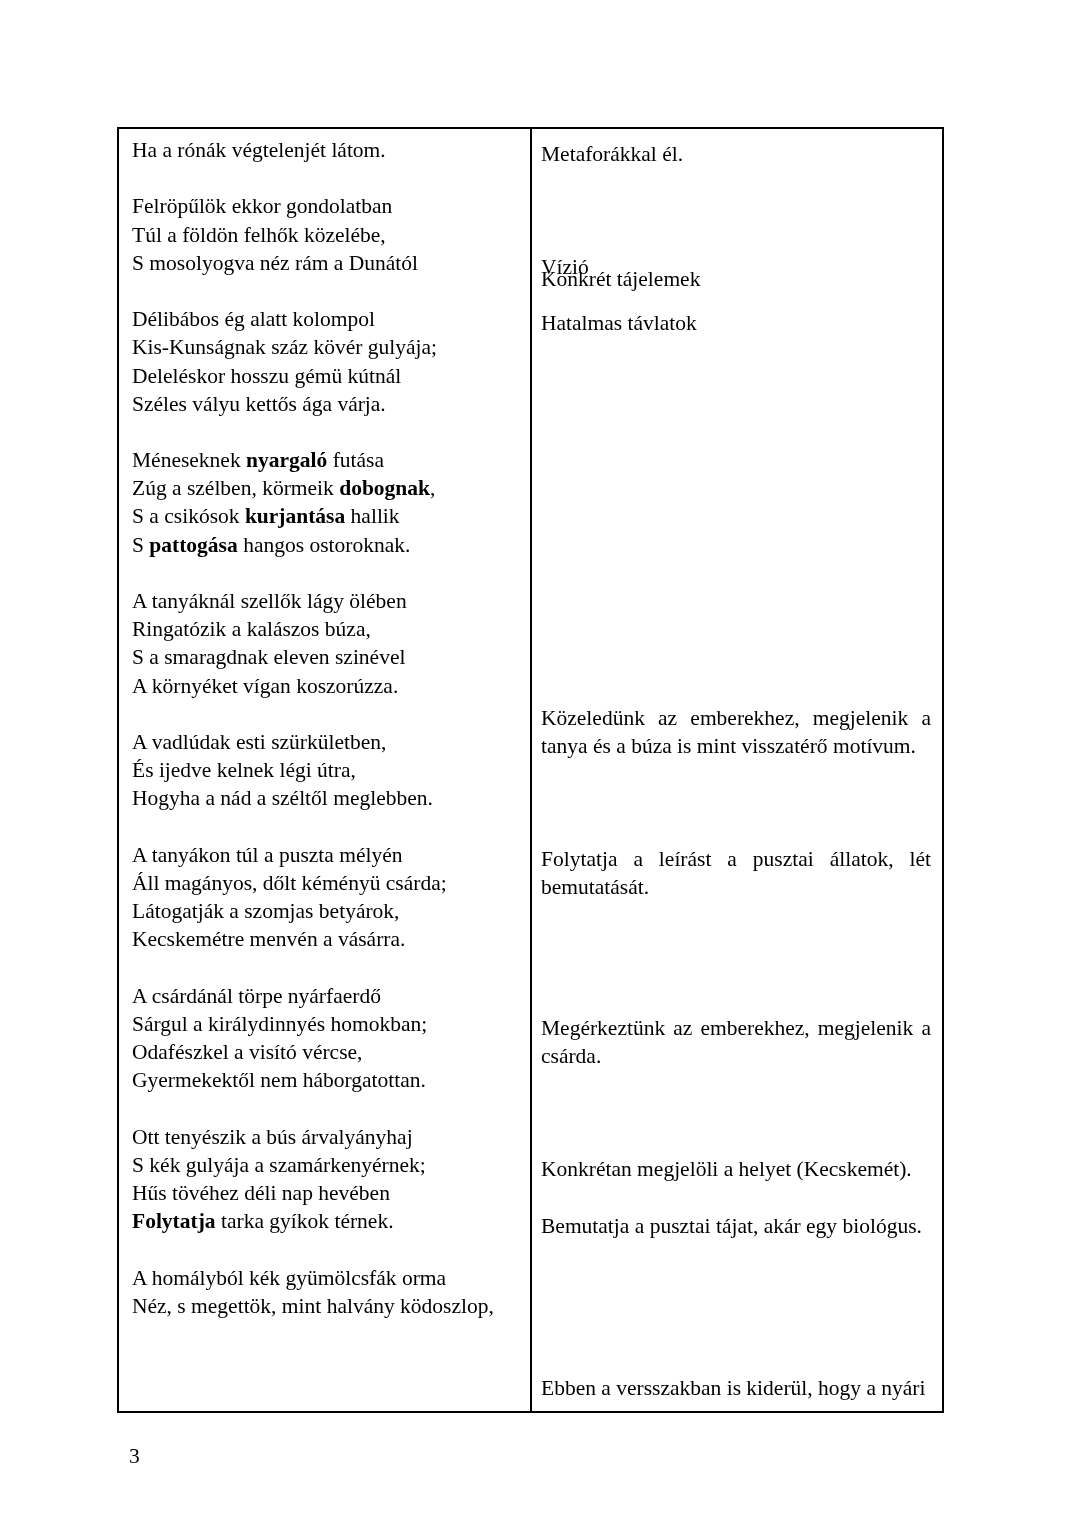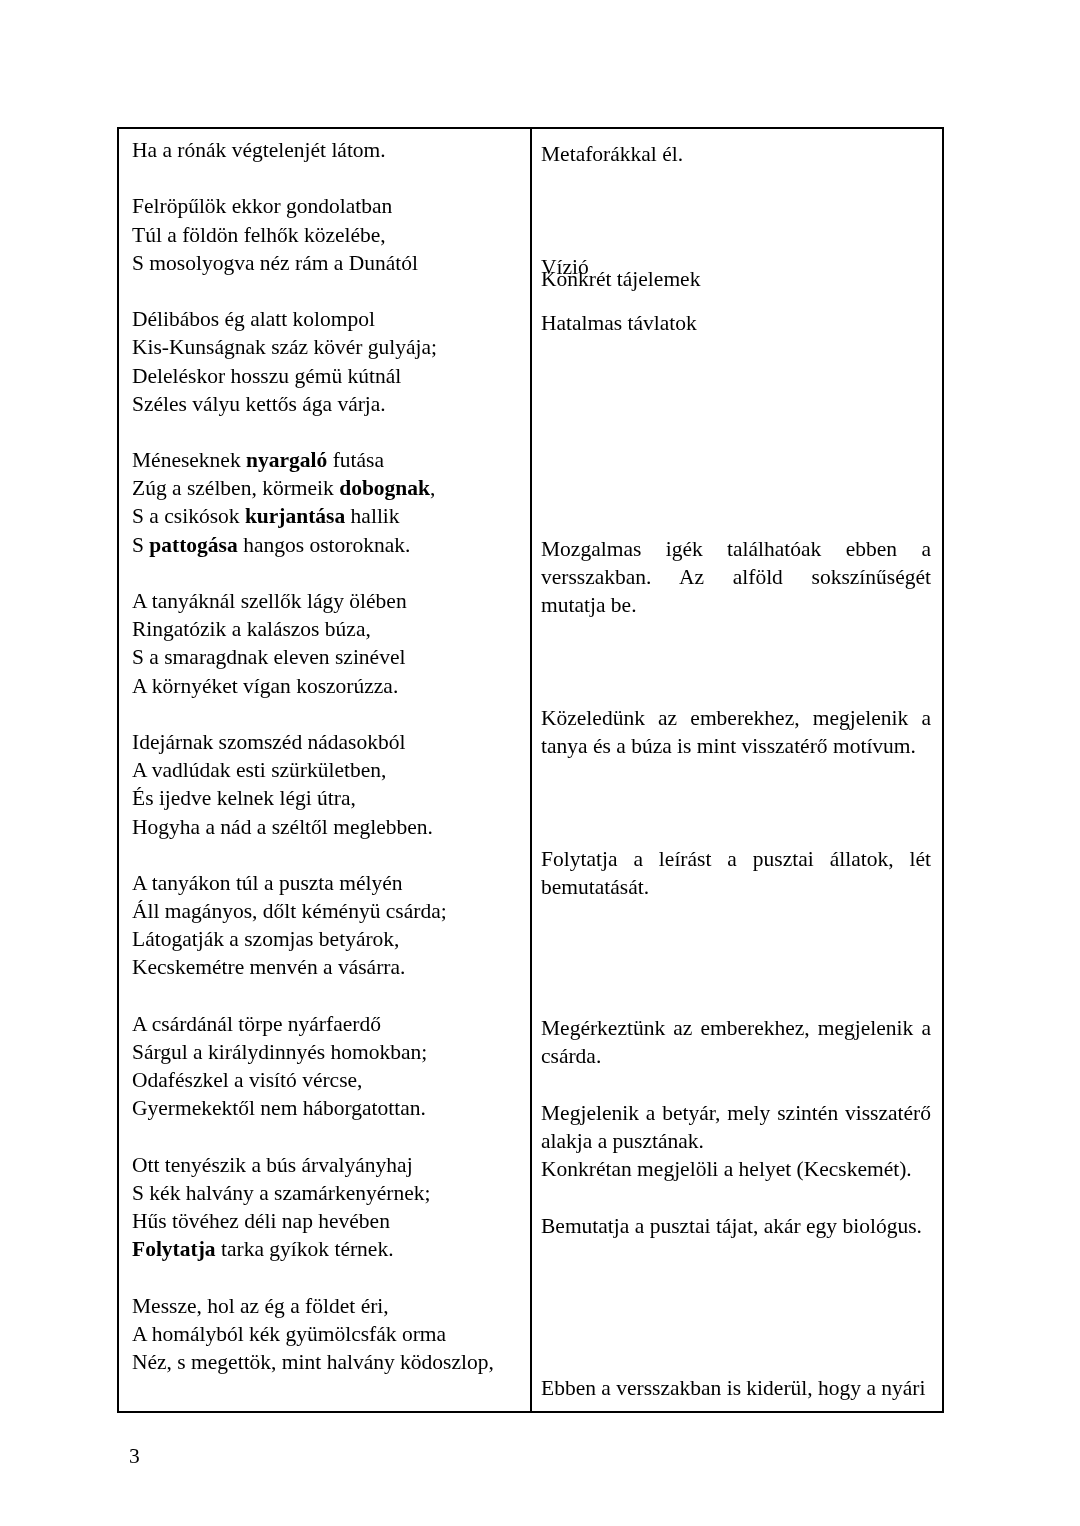--- a/index.html
+++ b/index.html
@@ -80,77 +80,66 @@
         <div class="poem-line">Méneseknek <b>nyargaló</b> futása</div>
         <div class="poem-line">Zúg a szélben, körmeik <b>dobognak</b>,</div>
         <div class="poem-line">S a csikósok <b>kurjantása</b> hallik</div>
         <div class="poem-line">S <b>pattogása</b> hangos ostoroknak.</div>
         <div class="poem-line"></div>
         <div class="poem-line">A tanyáknál szellők lágy ölében</div>
         <div class="poem-line">Ringatózik a kalászos búza,</div>
         <div class="poem-line">S a smaragdnak eleven szinével</div>
         <div class="poem-line">A környéket vígan koszorúzza.</div>
         <div class="poem-line"></div>
-        <div class="poem-line">Idejárnak szomszéd nádasokból</div>
         <div class="poem-line">A vadlúdak esti szürkületben,</div>
         <div class="poem-line">És ijedve kelnek légi útra,</div>
         <div class="poem-line">Hogyha a nád a széltől meglebben.</div>
         <div class="poem-line"></div>
         <div class="poem-line">A tanyákon túl a puszta mélyén</div>
         <div class="poem-line">Áll magányos, dőlt kéményü csárda;</div>
         <div class="poem-line">Látogatják a szomjas betyárok,</div>
         <div class="poem-line">Kecskemétre menvén a vásárra.</div>
         <div class="poem-line"></div>
         <div class="poem-line">A csárdánál törpe nyárfaerdő</div>
         <div class="poem-line">Sárgul a királydinnyés homokban;</div>
         <div class="poem-line">Odafészkel a visító vércse,</div>
         <div class="poem-line">Gyermekektől nem háborgatottan.</div>
         <div class="poem-line"></div>
         <div class="poem-line">Ott tenyészik a bús árvalyányhaj</div>
-        <div class="poem-line">S kék halvány a szamárkenyérnek;</div>
+        <div class="poem-line">S kék gulyája a szamárkenyérnek;</div>
         <div class="poem-line">Hűs tövéhez déli nap hevében</div>
         <div class="poem-line"><b>Folytatja</b> tarka gyíkok térnek.</div>
         <div class="poem-line"></div>
-        <div class="poem-line">Messze, hol az ég a földet éri,</div>
         <div class="poem-line">A homályból kék gyümölcsfák orma</div>
         <div class="poem-line">Néz, s megettök, mint halvány ködoszlop,</div>
       </div>
     <div class="analysis-cell">
         <div class="note" style="top: 11px;">
           <div class="note-line">Metaforákkal él.</div>
         </div>
         <div class="note" style="top: 95.6px; margin-top: 28px;">
           <div class="note-line">Vízió</div>
         </div>
         <div class="note" style="top: 136px;">
           <div class="note-line">Konkrét tájelemek</div>
         </div>
         <div class="note" style="top: 180.2px;">
           <div class="note-line">Hatalmas távlatok</div>
         </div>
-        <div class="note" style="top: 405.8px;">
-          <div class="note-line just">Mozgalmas igék találhatóak ebben a</div>
-          <div class="note-line just">versszakban. Az alföld sokszínűségét</div>
-          <div class="note-line">mutatja be.</div>
-        </div>
         <div class="note" style="top: 575px;">
           <div class="note-line just">Közeledünk az emberekhez, megjelenik a</div>
           <div class="note-line">tanya és a búza is mint visszatérő motívum.</div>
         </div>
         <div class="note" style="top: 716px;">
           <div class="note-line just">Folytatja a leírást a pusztai állatok, lét</div>
           <div class="note-line">bemutatását.</div>
         </div>
         <div class="note" style="top: 885.2px;">
           <div class="note-line just">Megérkeztünk az emberekhez, megjelenik a</div>
           <div class="note-line">csárda.</div>
-        </div>
-        <div class="note" style="top: 969.8px;">
-          <div class="note-line just">Megjelenik a betyár, mely szintén visszatérő</div>
-          <div class="note-line">alakja a pusztának.</div>
         </div>
         <div class="note" style="top: 1026.2px;">
           <div class="note-line">Konkrétan megjelöli a helyet (Kecskemét).</div>
         </div>
         <div class="note" style="top: 1082.6px;">
           <div class="note-line">Bemutatja a pusztai tájat, akár egy biológus.</div>
         </div>
         <div class="note" style="top: 1245px;">
           <div class="note-line">Ebben a versszakban is kiderül, hogy a nyári</div>
         </div>

